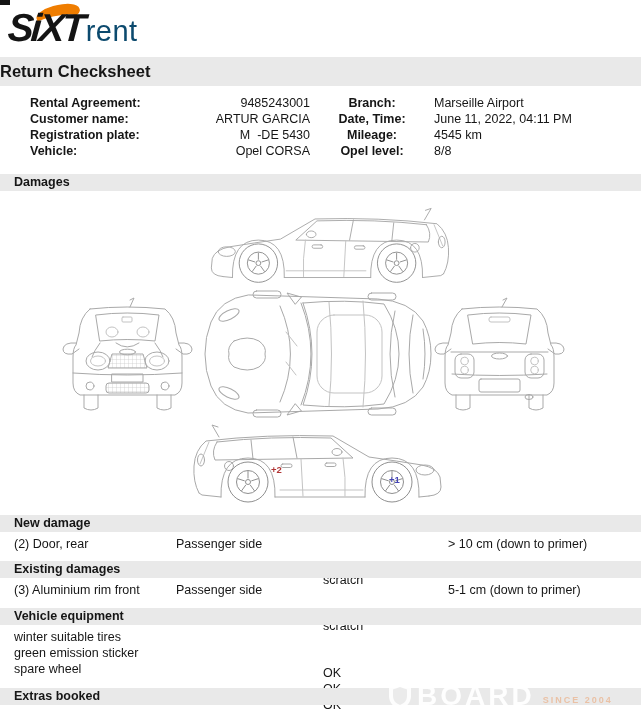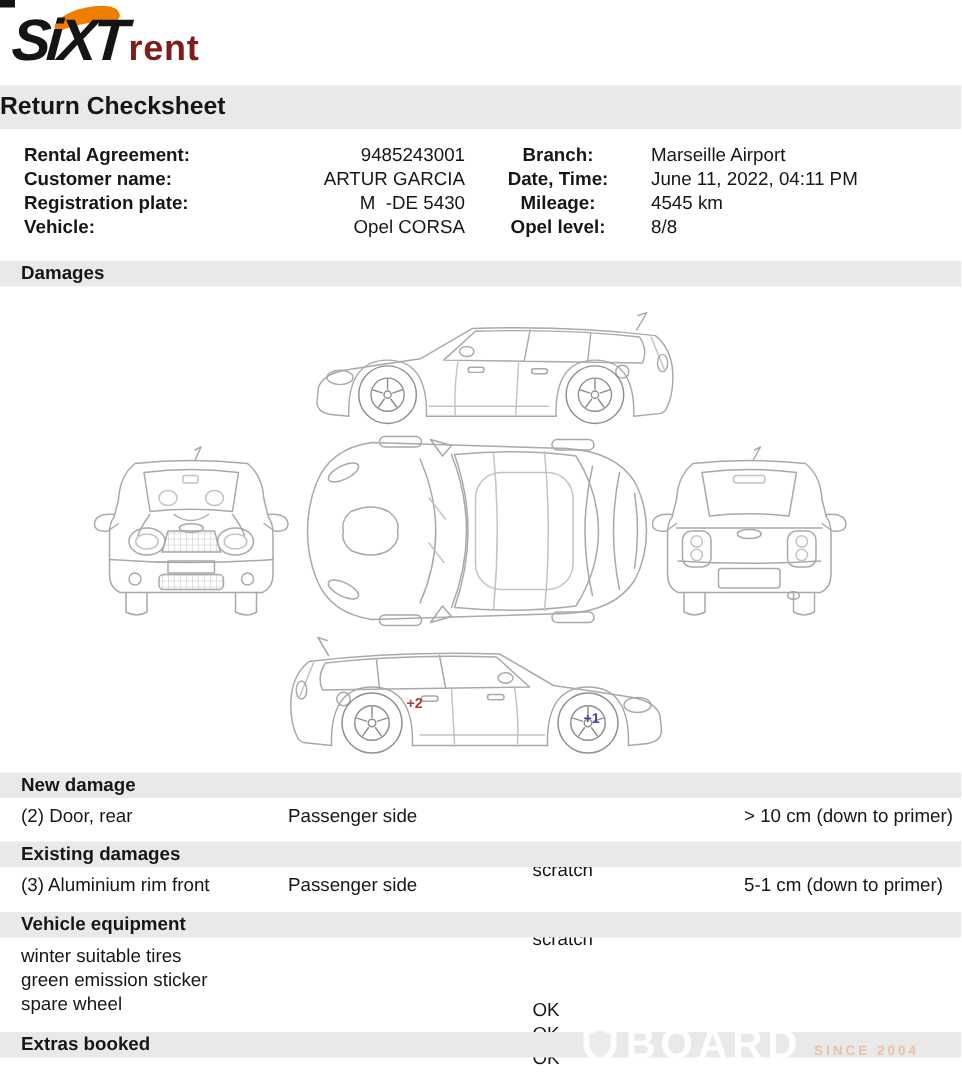--- a/index.html
+++ b/index.html
@@ -17,43 +17,43 @@
   .brand{
     position:relative;z-index:2;display:inline-block;
     font-size:39px;font-weight:bold;font-style:italic;
     letter-spacing:-3px;line-height:48px;color:#141414;
     transform:skewX(-4deg);
   }
   .swoosh{position:absolute;z-index:1;left:28px;top:1px;width:44px;height:17px;
     background:#ef7d00;border-radius:55% 70% 45% 50%;transform:rotate(-16deg);}
   .swoosh::after{content:"";position:absolute;left:-8px;top:10px;width:48px;height:13px;
     background:#fff;border-radius:50%;transform:rotate(3deg);}
-  .product{font-size:24px;font-weight:bold;color:#7f1d1d;margin-left:3px;letter-spacing:0.5px;}
+  .product{font-size:29px;font-weight:normal;color:#0c4a6e;margin-left:3px;letter-spacing:0.5px;}
 
   
   .title-bar{position:absolute;top:57px;left:0;right:0;height:29px;background:#e9e9e9;
     line-height:29px;font-weight:bold;font-size:16.5px;box-sizing:border-box;}
   .bar{position:absolute;left:0;right:0;height:17px;background:#e9e9e9;
     line-height:17px;padding-left:14px;font-weight:bold;font-size:12.5px;box-sizing:border-box;}
   #bar-damages{top:174px}
   #bar-new-damage{top:515px}
   #bar-existing{top:561px}
   #bar-equipment{top:608px}
   #bar-extras{top:688px}
 
   
   .info{position:absolute;top:95px;left:0;right:0;}
   .info-row{display:flex;height:16px;line-height:16px;font-size:12.5px;}
-  .info-row .l1{width:162px;padding-left:16px;font-weight:bold;box-sizing:border-box;}
+  .info-row .l1{width:162px;padding-left:30px;font-weight:bold;box-sizing:border-box;}
   .info-row .v1{width:148px;text-align:right;}
   .info-row .l2{width:124px;font-weight:bold;text-align:center;}
   .info-row .v2{flex:1;}
 
   
-  .trow{position:absolute;left:0;right:0;display:flex;font-size:12.5px;height:16px;line-height:16px;gap:16px;}
+  .trow{position:absolute;left:0;right:0;display:flex;font-size:12.5px;height:16px;line-height:16px;}
   .trow .c1{width:176px;padding-left:14px;box-sizing:border-box;}
   .trow .c2{width:147px;}
   .trow .c3{width:125px;margin-top:36px;}
   .trow .c4{flex:1;}
   #row-new-damage{top:536px}
   #row-existing{top:582px}
   #row-eq-0{top:629px}
   #row-eq-1{top:645px}
   #row-eq-2{top:661px}
 

